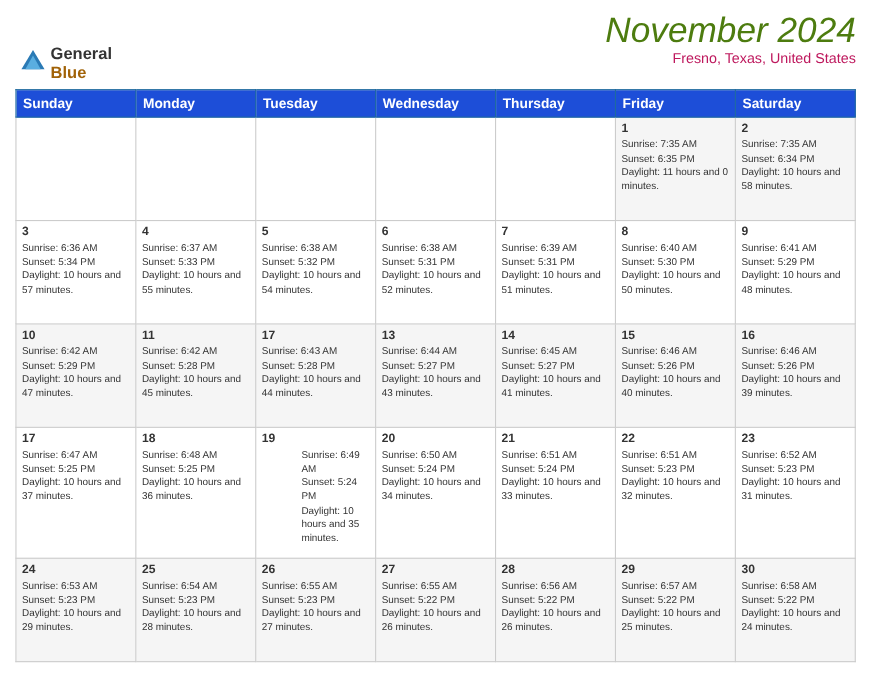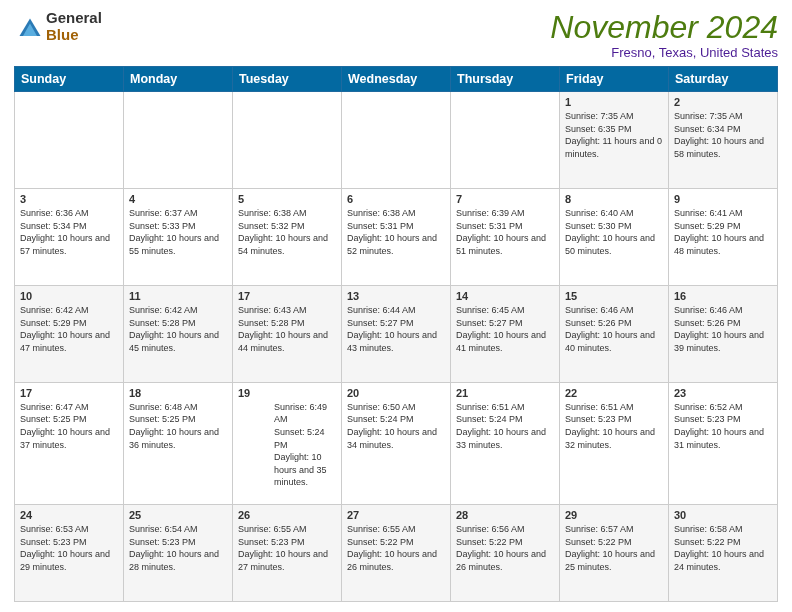--- a/index.html
+++ b/index.html
@@ -18,22 +18,23 @@
       padding: 10px 14px 10px 14px;
     }
     .header {
       display: flex;
       align-items: flex-start;
       justify-content: space-between;
       margin-bottom: 6px;
     }
     .logo {
       display: flex;
-      align-items: flex-end;
+      align-items: flex-start;
       gap: 2px;
+      margin-top: 32px;
     }
     .logo-text {
       display: flex;
       flex-direction: column;
       line-height: 1.1;
     }
     .logo-general {
       font-size: 15px;
       font-weight: bold;
       color: #333;
@@ -53,30 +54,30 @@
     }
     .month-title {
       font-size: 32px;
       font-weight: normal;
       color: #4d7c0f;
       line-height: 1.1;
       font-style: italic;
     }
     .location {
       font-size: 13px;
-      color: #4c1d95;
+      color: #be185d;
     }
     .calendar {
       width: 100%;
       border-collapse: collapse;
       flex: 1;
       table-layout: fixed;
     }
     .calendar thead th {
-      background-color: #0369a1;
+      background-color: #1d4ed8;
       color: #fff;
       text-align: left;
       padding: 5px 6px;
       font-size: 12.5px;
       font-weight: bold;
       border: 1px solid #1e6a9f;
     }
     .calendar tbody td {
       border: 1px solid #ccc;
       vertical-align: top;

